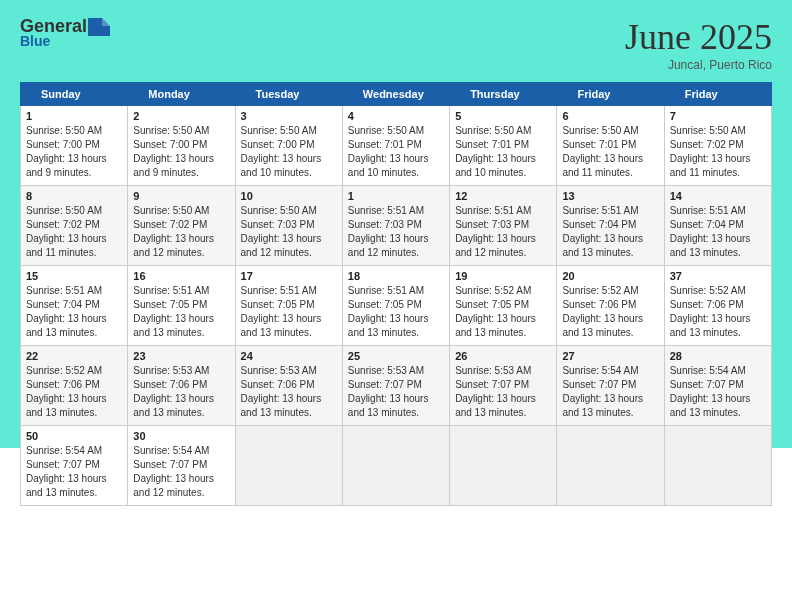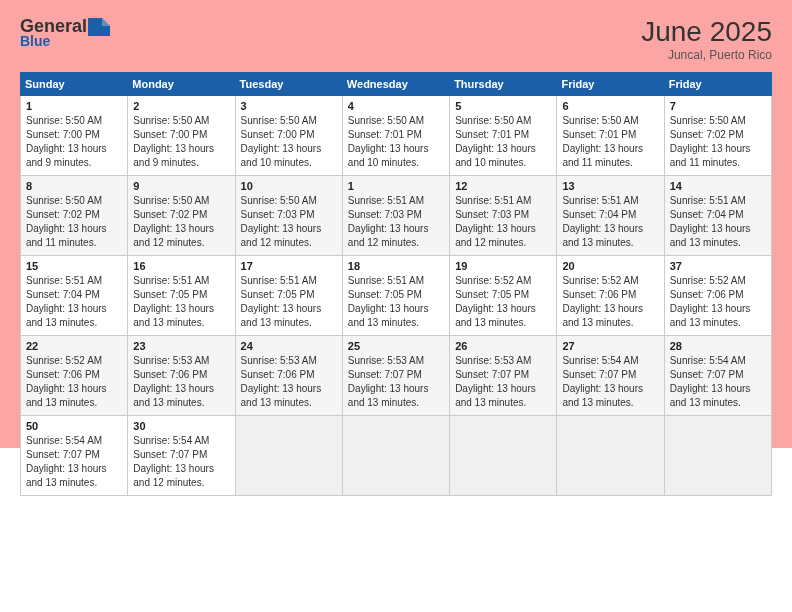--- a/index.html
+++ b/index.html
@@ -7,58 +7,59 @@
       font-family: Arial, sans-serif;
       background: #fff;
       width: 792px;
       height: 612px;
       overflow: hidden;
     }
     .page {
       width: 792px;
       height: 448px;
       padding: 16px 20px 10px 20px;
-      background: #fca5a5;
+      background: #5eead4;
     }
     .header {
       display: flex;
       justify-content: space-between;
       align-items: flex-start;
       margin-bottom: 10px;
     }
     .logo {
       display: flex;
       flex-direction: column;
       align-items: flex-start;
     }
     .logo-row {
       display: flex;
       align-items: center;
     }
     .title-block {
       text-align: right;
     }
     .month-title {
-      font-size: 28px;
+      font-size: 36px;
       color: #333;
       font-weight: normal;
+      font-family: Liberation Serif, serif;
     }
     .location {
       font-size: 12px;
       color: #555;
     }
     .calendar {
       width: 100%;
       border-collapse: collapse;
       font-size: 10px;
     }
     .calendar th {
       background: #1a5fa8;
       color: #fff;
-      padding: 5px 4px;
+      padding: 5px 20px;
       font-size: 11px;
       font-weight: bold;
       text-align: left;
       border: 1px solid #1a5fa8;
     }
     .calendar td {
       vertical-align: top;
       padding: 4px 5px;
       border: 1px solid #ccc;
       background: #fff;

